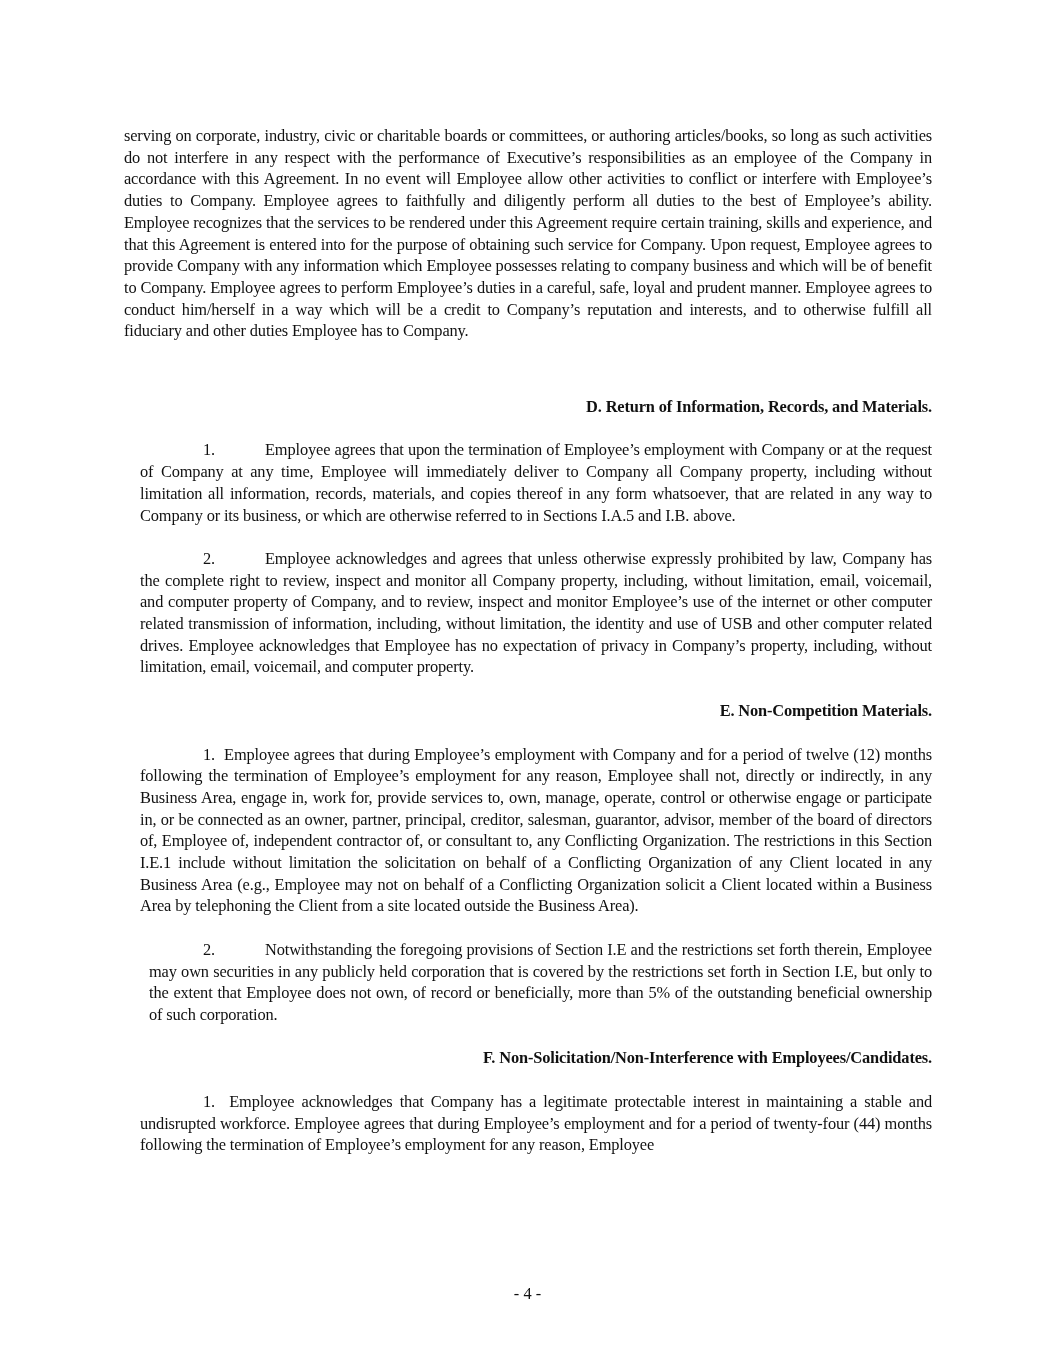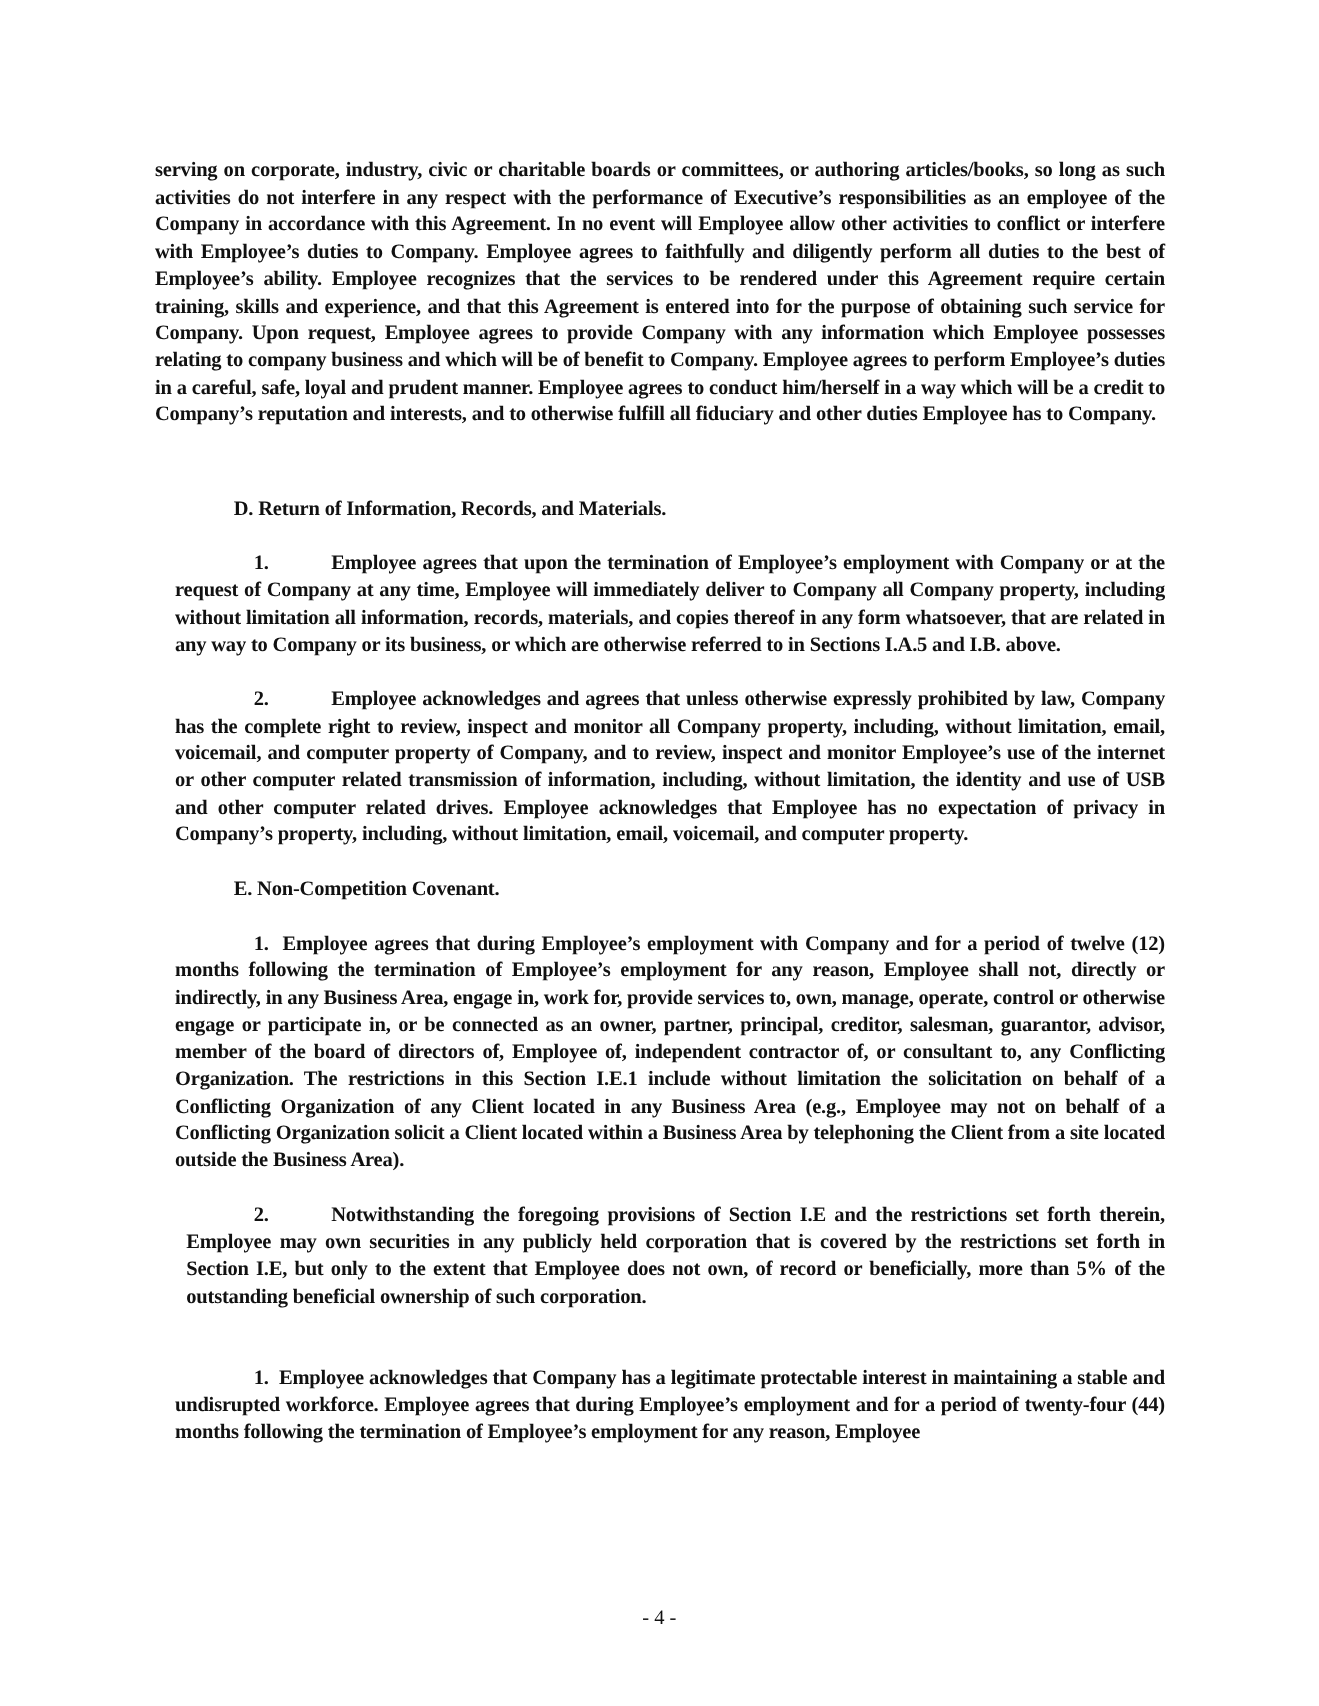--- a/index.html
+++ b/index.html
@@ -20,39 +20,38 @@
       left: 124px;
       top: 125px;
       width: 808px;
       font-size: 16.4px;
       line-height: 21.7px;
       letter-spacing: -0.15px;
     }
     p {
       margin: 0;
       text-align: justify;
-      font-weight: bold;
     }
     .para {
       margin-bottom: 21.7px;
     }
     .indent {
       text-indent: 63px;
       margin-left: 16px;
     }
     .num-tab {
       display: inline-block;
       width: 62px;
       text-indent: 0;
     }
     .heading {
       font-weight: bold;
       padding-left: 63px;
       margin: 0;
-      text-align: left;
+      text-align: right;
     }
     .gap-before-d {
       height: 32px;
     }
     .gap-after-heading {
       height: 22px;
     }
     .inset {
       padding-left: 9px;
     }
@@ -77,26 +76,27 @@
   <div class="gap-before-d"></div>
 
   <section>
     <p class="heading">D.  Return of Information, Records, and Materials.</p>
     <div class="gap-after-heading"></div>
     <p class="para indent"><span class="num-tab">1.</span><span>Employee agrees that upon the termination of Employee’s employment with Company or at the request of Company at any time, Employee will immediately deliver to Company all Company property, including without limitation all information, records, materials, and copies thereof in any form whatsoever, that are related in any way to Company or its business, or which are otherwise referred to in Sections I.A.5 and I.B. above.</span></p>
     <p class="para indent"><span class="num-tab">2.</span><span>Employee acknowledges and agrees that unless otherwise expressly prohibited by law, Company has the complete right to review, inspect and monitor all Company property, including, without limitation, email, voicemail, and computer property of Company, and to review, inspect and monitor Employee’s use of the internet or other computer related transmission of information, including, without limitation, the identity and use of USB and other computer related drives.  Employee acknowledges that Employee has no expectation of privacy in Company’s property, including, without limitation, email, voicemail, and computer property.</span></p>
   </section>
 
   <section>
-    <p class="heading">E.  Non-Competition Covenant.</p>
+    <p class="heading">E.  Non-Competition Materials.</p>
     <div class="gap-after-heading"></div>
     <p class="para indent"><span>1.</span>&nbsp; <span>Employee agrees that during Employee’s employment with Company and for a period of twelve (12) months following the termination of Employee’s employment for any reason, Employee shall not, directly or indirectly, in any Business Area, engage in, work for, provide services to, own, manage, operate, control or otherwise engage or participate in, or be connected as an owner, partner, principal, creditor, salesman, guarantor, advisor, member of the board of directors of, Employee of, independent contractor of, or consultant to, any Conflicting Organization.  The restrictions in this Section I.E.1 include without limitation the solicitation on behalf of a Conflicting Organization of any Client located in any Business Area (e.g., Employee may not on behalf of a Conflicting Organization solicit a Client located within a Business Area by telephoning the Client from a site located outside the Business Area).</span></p>
     <p class="para indent inset" style="text-indent:54px;"><span class="num-tab">2.</span><span>Notwithstanding the foregoing provisions of Section I.E and the restrictions set forth therein, Employee may own securities in any publicly held corporation that is covered by the restrictions set forth in Section I.E, but only to the extent that Employee does not own, of record or beneficially, more than 5% of the outstanding beneficial ownership of such corporation.</span></p>
   </section>
 
   <section>
+    <p class="heading">F.  Non-Solicitation/Non-Interference with Employees/Candidates.</p>
     <div class="gap-after-heading"></div>
     <p class="para indent"><span>1.</span>&nbsp; <span>Employee acknowledges that Company has a legitimate protectable interest in maintaining a stable and undisrupted workforce.  Employee agrees that during Employee’s employment and for a period of twenty-four (44) months following the termination of Employee’s employment for any reason, Employee</span></p>
   </section>
 
 </div>
 
 <div class="footer">- 4 -</div>
 
 </body></html>

